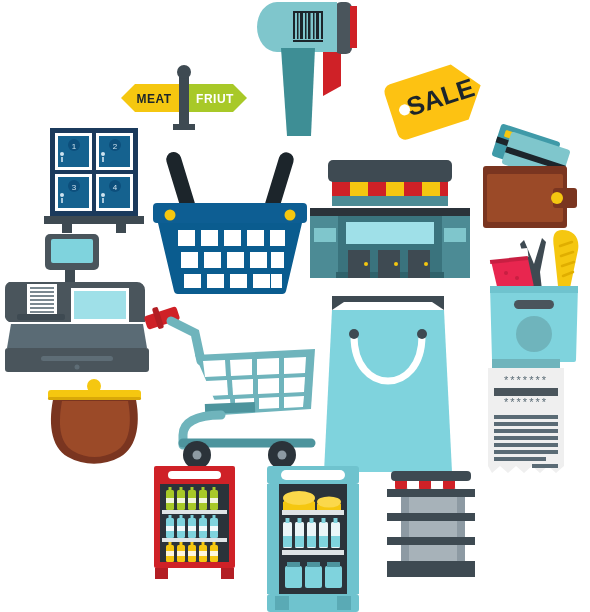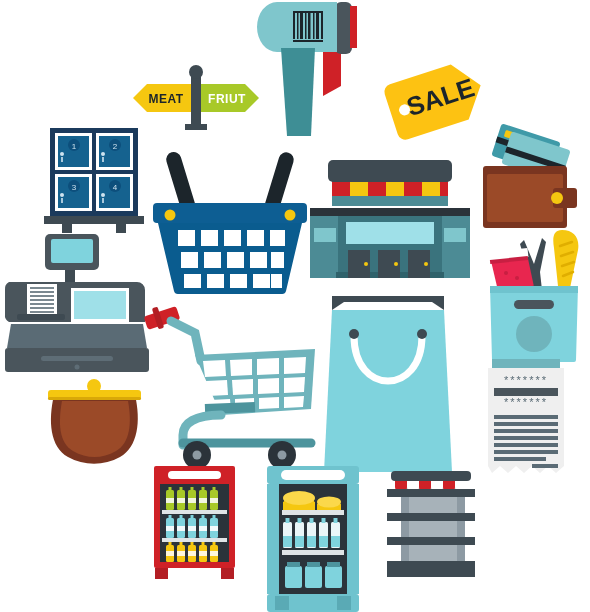--- a/index.html
+++ b/index.html
@@ -15,21 +15,21 @@
     width: 590px;
     height: 612px;
     background: #ffffff;
   }
   .icon {
     position: absolute;
   }
   .icon svg { display: block; overflow: visible; }
 
   
-  #signpost        { left: 133px; top: 62px;  width: 130px; height: 68px; }
+  #signpost        { left: 121px; top: 62px;  width: 130px; height: 68px; }
   #scanner         { left: 255px; top: 0px;   width: 110px; height: 140px; }
   #sale-tag        { left: 383px; top: 55px;  width: 105px; height: 90px; }
   #lockers         { left: 44px;  top: 128px; width: 100px; height: 105px; }
   #basket          { left: 150px; top: 145px; width: 160px; height: 150px; }
   #store           { left: 310px; top: 160px; width: 160px; height: 128px; }
   #wallet          { left: 481px; top: 126px; width: 100px; height: 110px; }
   #register        { left: 5px;   top: 228px; width: 145px; height: 145px; }
   #grocery-bag     { left: 484px; top: 228px; width: 100px; height: 135px; }
   #cart            { left: 143px; top: 303px; width: 175px; height: 170px; }
   #shopping-bag    { left: 320px; top: 296px; width: 136px; height: 180px; }

